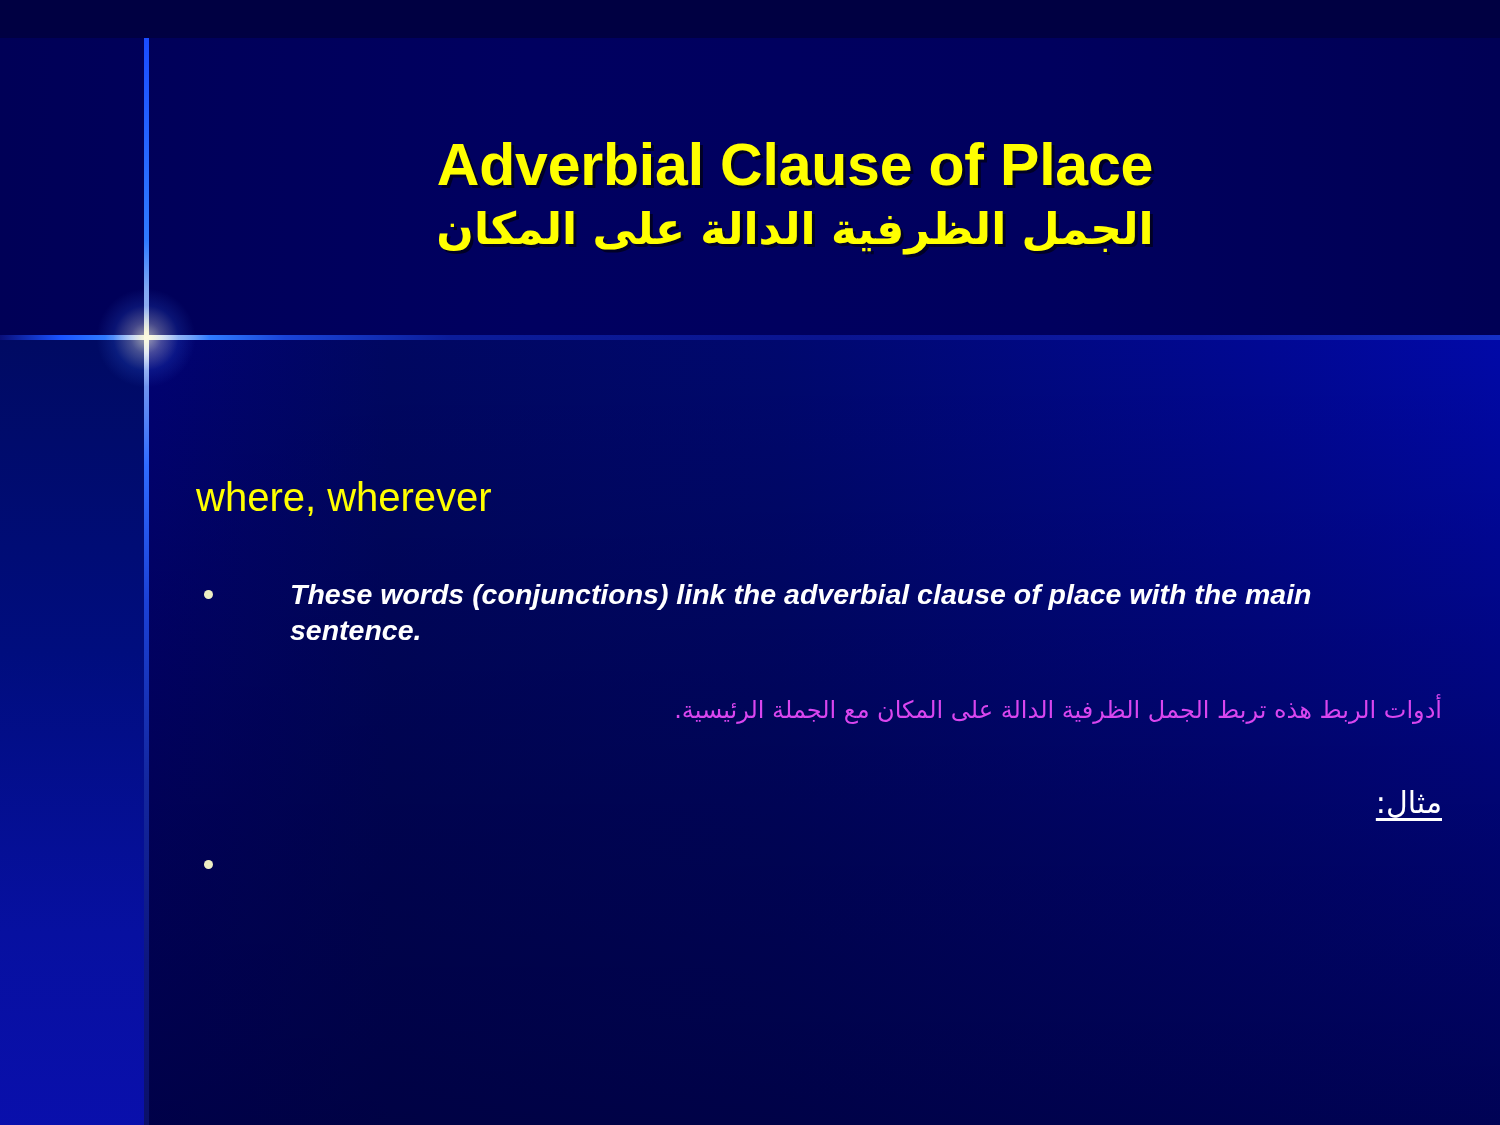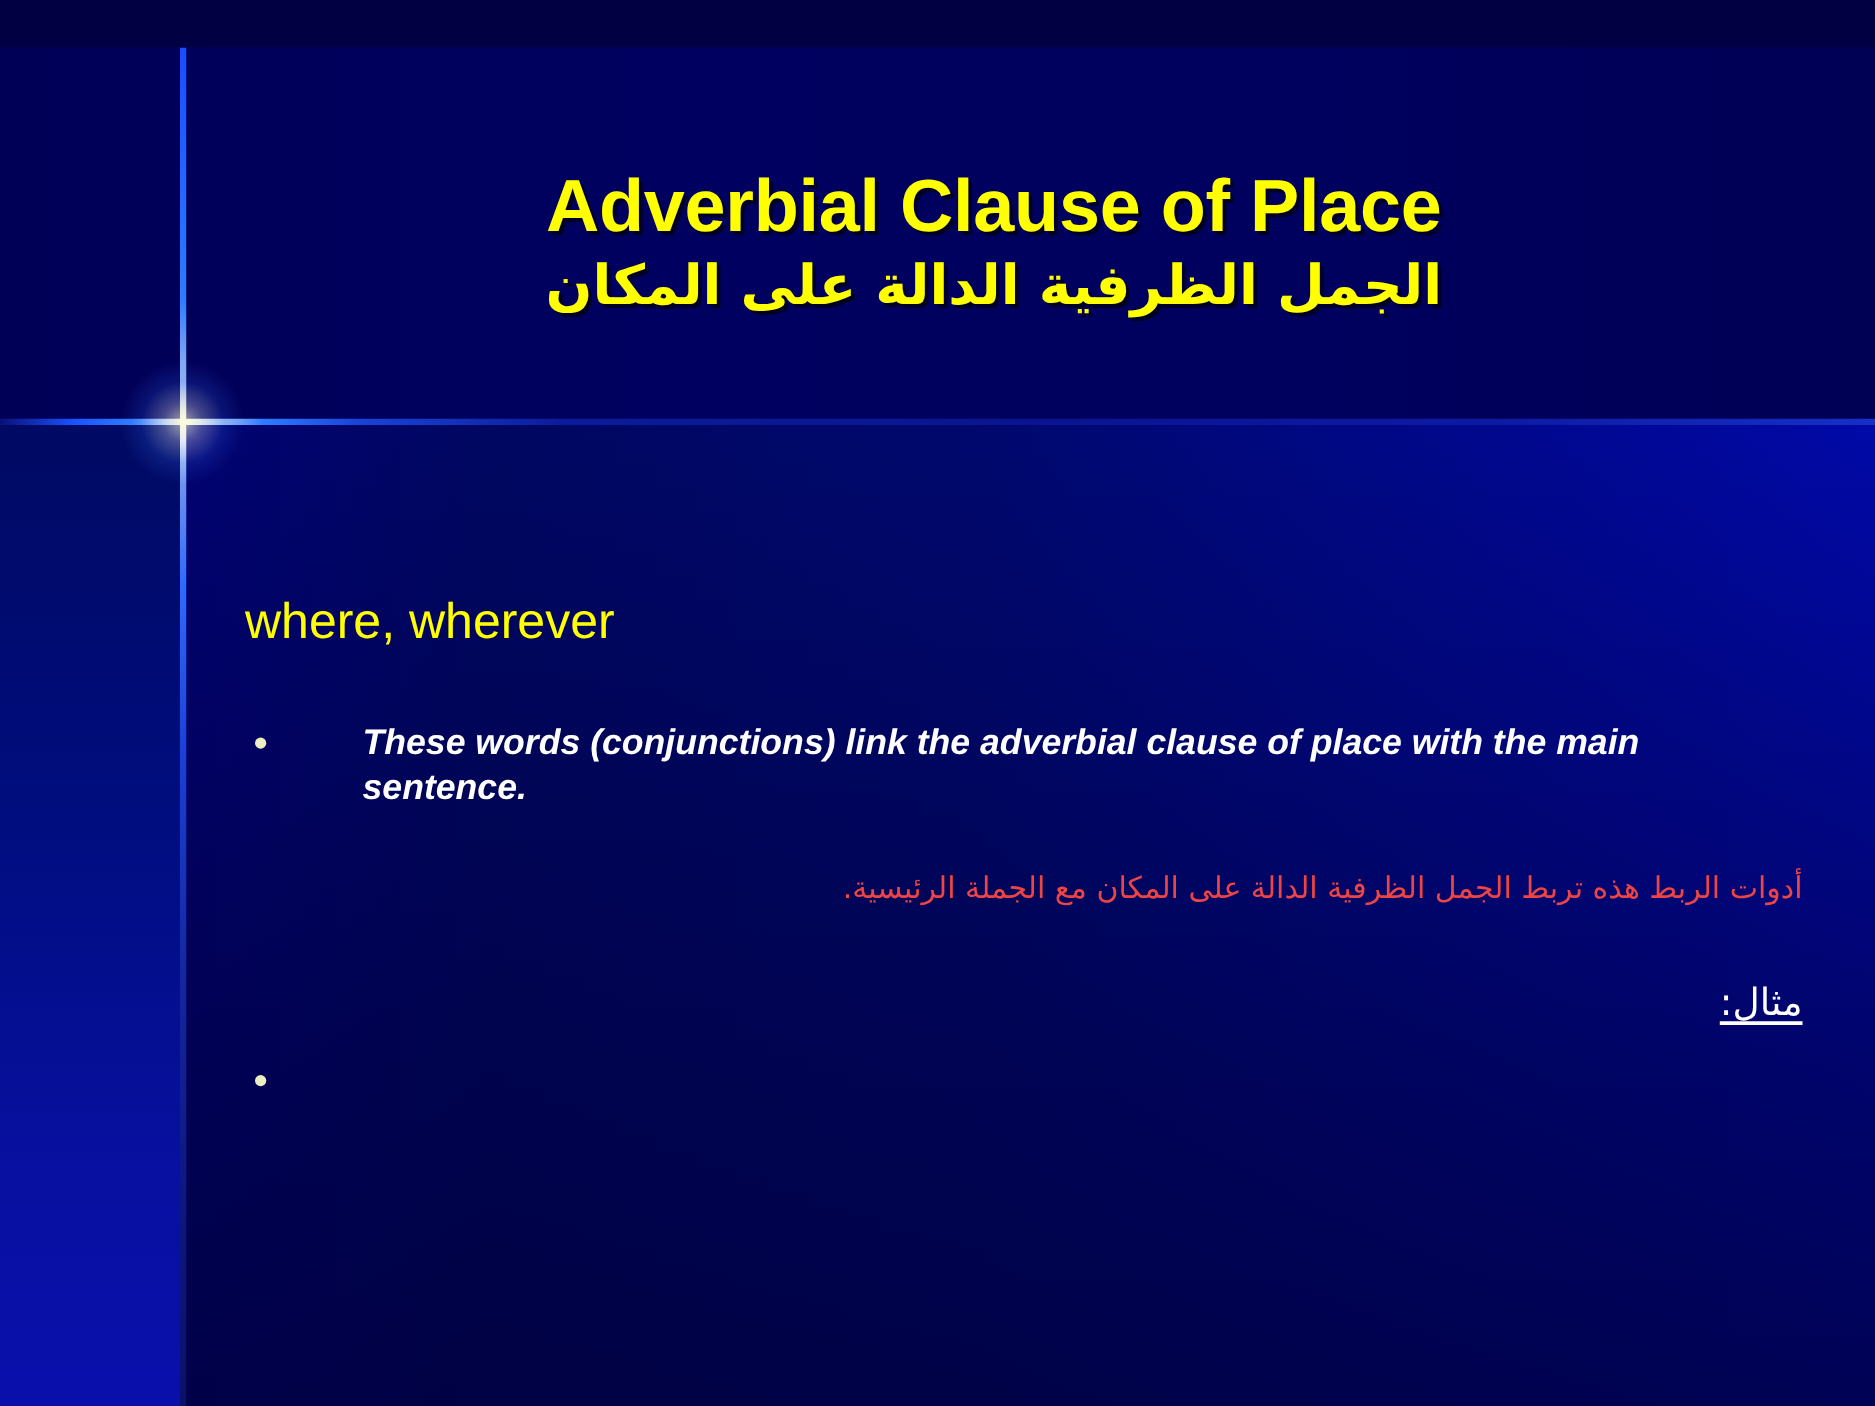--- a/index.html
+++ b/index.html
@@ -221,21 +221,21 @@
   }
   #bullet-example .hl { color: #ffff00; }
 
   .ar-explain {
     position: absolute;
     left: 200px;
     top: 655px;
     width: 1242px;
     text-align: right;
     direction: rtl;
-    color: #ef4444;
+    color: #d946ef;
     font-size: 24px;
     line-height: 1.45;
     font-family: "DejaVu Sans", "Liberation Sans", sans-serif;
   }
 
   .ar-example-label {
     position: absolute;
     left: 200px;
     top: 745px;
     width: 1242px;

